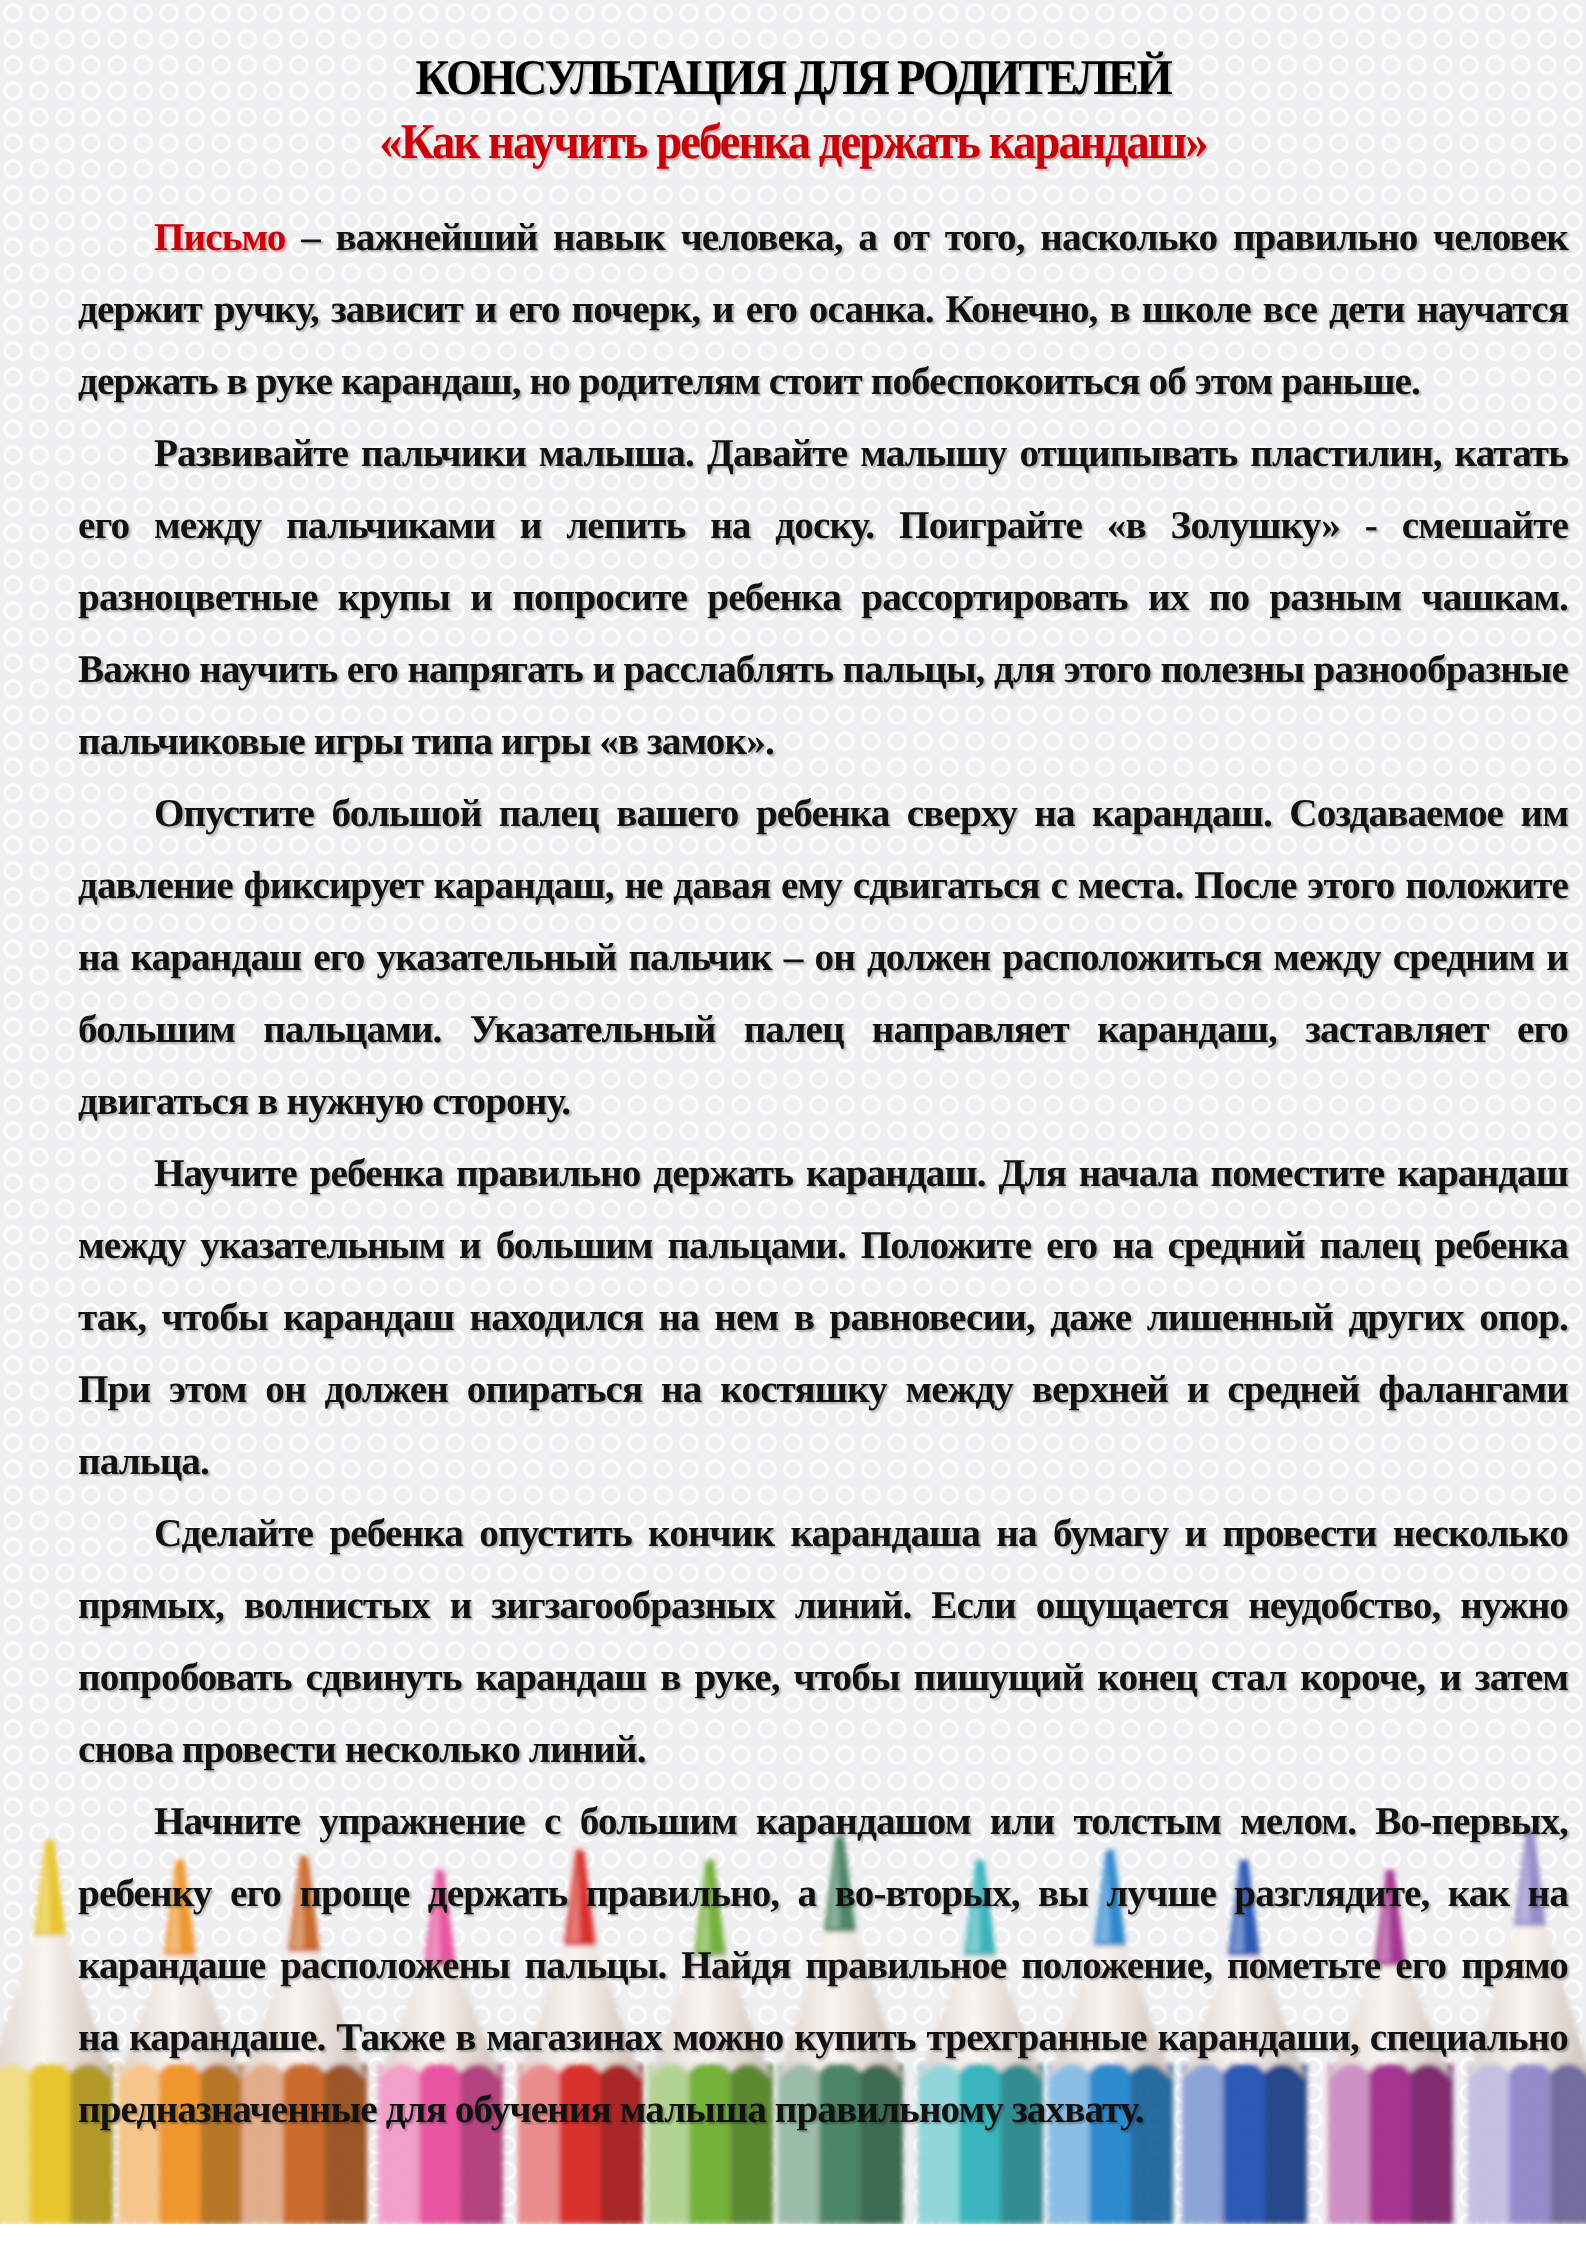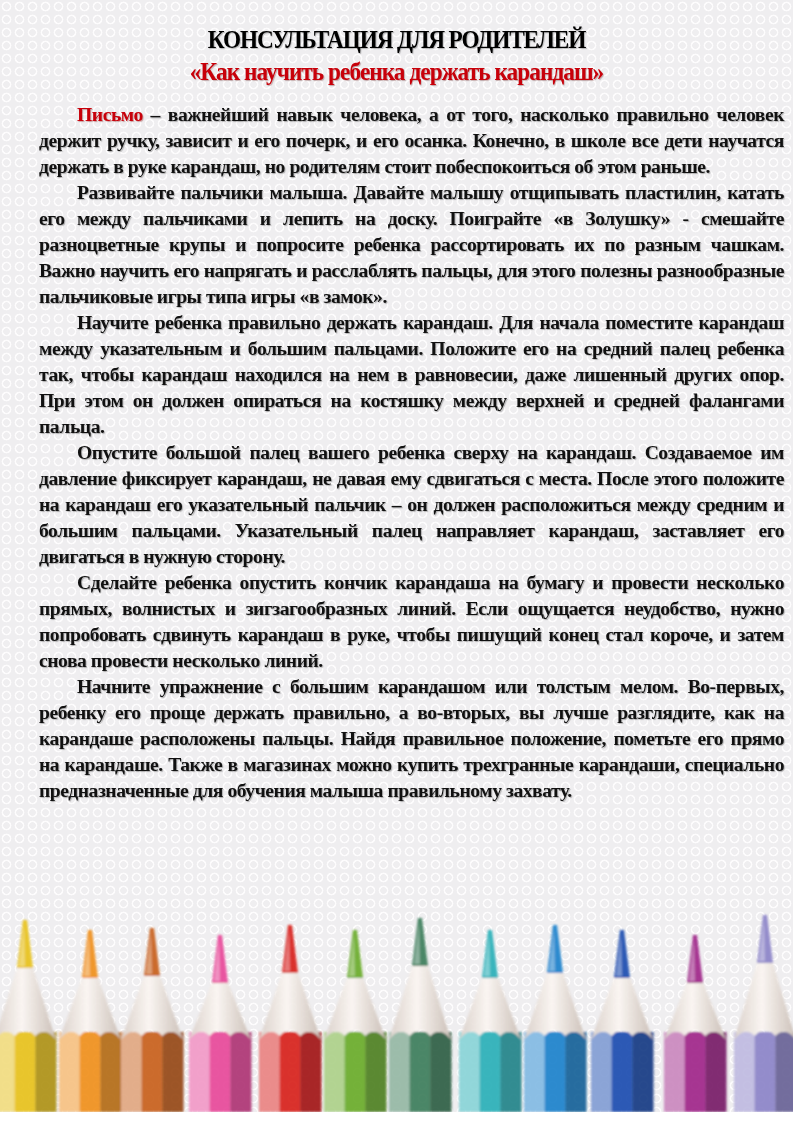--- a/index.html
+++ b/index.html
@@ -21,21 +21,21 @@
     text-shadow: 1px 1px 1px rgba(0,0,0,0.25);
   }
   .subtitle {
     position: absolute; left: 0; width: 793px; top: 58px; text-align: center;
     font-weight: bold; font-size: 25px; color: #c8000a; letter-spacing: -1px;
     transform: scaleX(0.93); transform-origin: center;
     text-shadow: 1px 1px 1px rgba(80,0,0,0.3);
   }
   .body {
     position: absolute; left: 39px; top: 102px; width: 745px;
-    font-weight: bold; font-size: 19.6px; line-height: 26px; color: #111;
+    font-weight: bold; font-size: 19.6px; line-height: 36px; color: #111;
     text-align: justify; letter-spacing: -0.45px;
     text-shadow: 1px 1px 1px rgba(0,0,0,0.28);
   }
   .body p { margin: 0; text-indent: 38px; }
   .lead-word { color: #c8000a; text-shadow: 1px 1px 1px rgba(120,0,0,0.35); }
 </style>
 </head>
 <body>
 
 <svg class="pencils" viewBox="0 0 793 1122" xmlns="http://www.w3.org/2000/svg">
@@ -126,18 +126,18 @@
 </svg>
 <div class="bottom-white"></div>
 
 <div class="page">
   <div class="title">КОНСУЛЬТАЦИЯ ДЛЯ РОДИТЕЛЕЙ</div>
   <div class="subtitle">«Как научить ребенка держать карандаш»</div>
 
   <div class="body">
     <p><span class="lead-word">Письмо</span><span> – важнейший навык человека, а от того, насколько правильно человек держит ручку, зависит и его почерк, и его осанка. Конечно, в школе все дети научатся держать в руке карандаш, но родителям стоит побеспокоиться об этом раньше.</span></p>
     <p>Развивайте пальчики малыша. Давайте малышу отщипывать пластилин, катать его между пальчиками и лепить на доску. Поиграйте «в Золушку» - смешайте разноцветные крупы и попросите ребенка рассортировать их по разным чашкам. Важно научить его напрягать и расслаблять пальцы, для этого полезны разнообразные пальчиковые игры типа игры «в замок».</p>
+    <p>Опустите большой палец вашего ребенка сверху на карандаш. Создаваемое им давление фиксирует карандаш, не давая ему сдвигаться с места. После этого положите на карандаш его указательный пальчик – он должен расположиться между средним и большим пальцами. Указательный палец направляет карандаш, заставляет его двигаться в нужную сторону.</p>
     <p>Научите ребенка правильно держать карандаш. Для начала поместите карандаш между указательным и большим пальцами. Положите его на средний палец ребенка так, чтобы карандаш находился на нем в равновесии, даже лишенный других опор. При этом он должен опираться на костяшку между верхней и средней фалангами пальца.</p>
-    <p>Опустите большой палец вашего ребенка сверху на карандаш. Создаваемое им давление фиксирует карандаш, не давая ему сдвигаться с места. После этого положите на карандаш его указательный пальчик – он должен расположиться между средним и большим пальцами. Указательный палец направляет карандаш, заставляет его двигаться в нужную сторону.</p>
     <p>Сделайте ребенка опустить кончик карандаша на бумагу и провести несколько прямых, волнистых и зигзагообразных линий. Если ощущается неудобство, нужно попробовать сдвинуть карандаш в руке, чтобы пишущий конец стал короче, и затем снова провести несколько линий.</p>
     <p>Начните упражнение с большим карандашом или толстым мелом. Во-первых, ребенку его проще держать правильно, а во-вторых, вы лучше разглядите, как на карандаше расположены пальцы. Найдя правильное положение, пометьте его прямо на карандаше. Также в магазинах можно купить трехгранные карандаши, специально предназначенные для обучения малыша правильному захвату.</p>
   </div>
 </div>
 
 </body></html>

